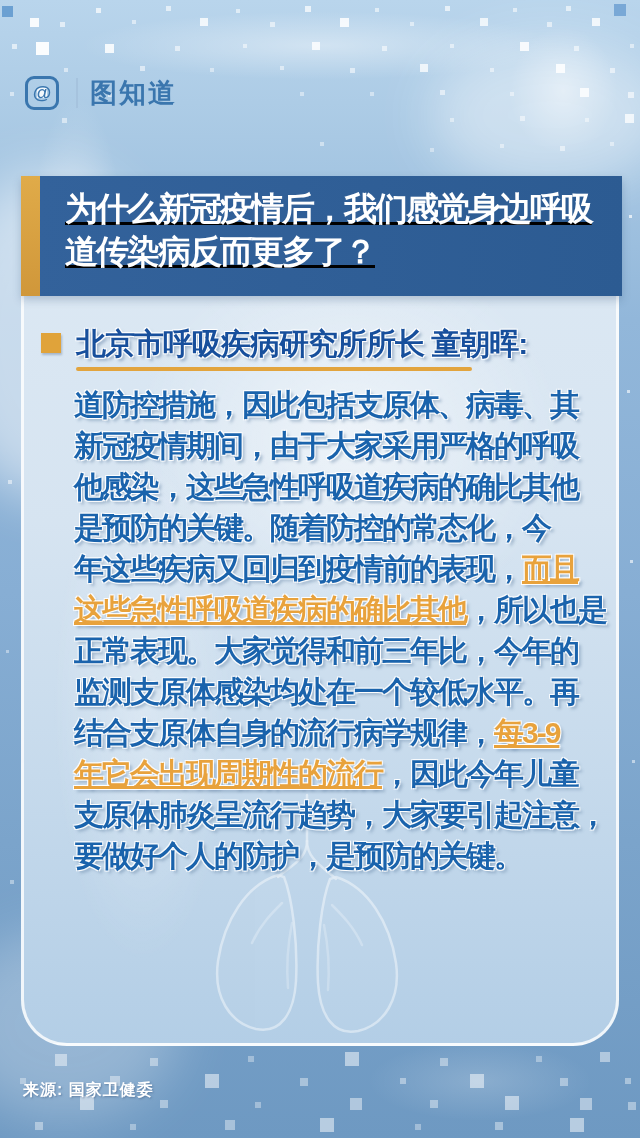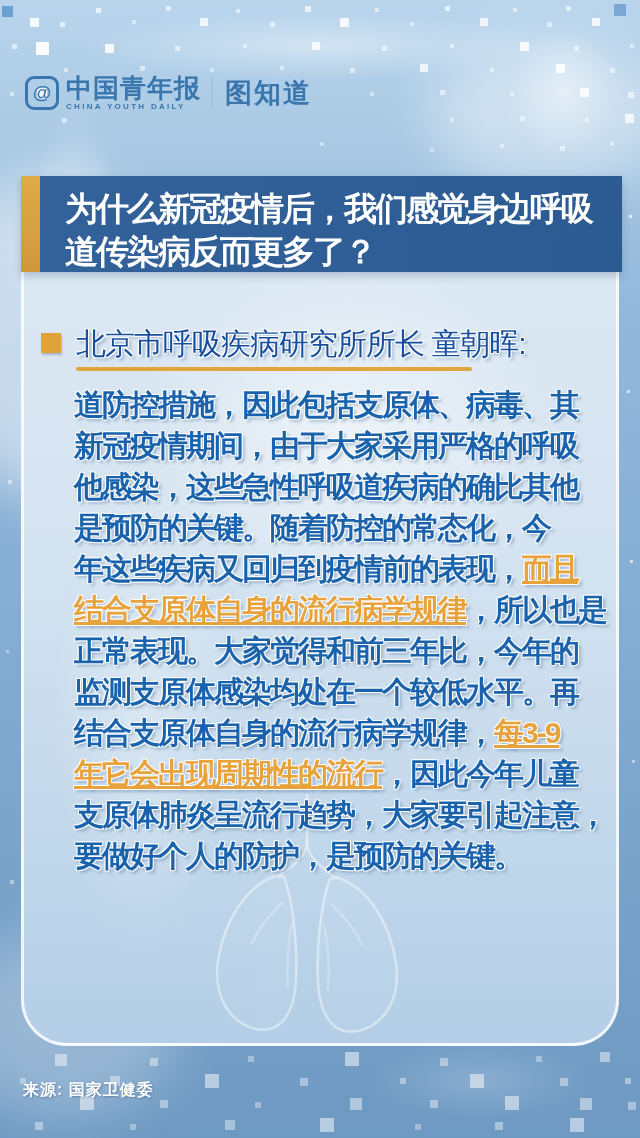--- a/index.html
+++ b/index.html
@@ -31,30 +31,30 @@
     border:3px solid rgba(255,255,255,.8);border-top:none;box-sizing:border-box;
     border-radius:8px 8px 46px 46px;
     background:
       radial-gradient(closest-side at 55% 28%, rgba(255,255,255,.55), rgba(255,255,255,0) 80%),
       radial-gradient(closest-side at 20% 60%, rgba(255,255,255,.3), rgba(255,255,255,0) 75%),
       linear-gradient(180deg,#dde9f4 0%,#d6e4f1 38%,#c6daec 68%,#b3cee6 100%);
   }
   .lungs{position:absolute;left:118px;top:588px;opacity:.55;}
 
   
-  .banner{position:absolute;left:21px;top:176px;width:601px;height:96px;display:flex;
-    box-shadow:0 4px 8px rgba(40,70,110,.25);}
+  .banner{position:absolute;left:21px;top:176px;width:601px;height:120px;display:flex;
+    box-shadow:0 4px 8px rgba(40,70,110,.25);text-decoration:underline;}
   .banner-accent{width:19px;background:linear-gradient(180deg,#e0ab49,#d0973a);}
   .banner-main{flex:1;background:linear-gradient(94deg,#33629b,#2c5b92);padding:11px 0 0 25px;}
   .headline{font-size:33px;line-height:43px;font-weight:bold;color:#ffffff;letter-spacing:-2px;white-space:nowrap;}
 
   
   .attr-bullet{position:absolute;left:41px;top:333px;width:20px;height:20px;background:#e0a33a;
     box-shadow:1px 2px 2px rgba(90,110,140,.4);}
-  .attribution{position:absolute;left:76px;top:324px;font-size:30px;font-weight:normal;color:#174f9c;
+  .attribution{position:absolute;left:76px;top:324px;font-size:30px;font-weight:bold;color:#174f9c;
     letter-spacing:-1px;white-space:nowrap;
     text-shadow:-1px -1px 0 rgba(255,255,255,.9),1px -1px 0 rgba(255,255,255,.9),
       -1px 1px 0 rgba(255,255,255,.9),1px 1px 0 rgba(255,255,255,.9),3px 3px 3px rgba(100,130,165,.5);}
   .attr-underline{position:absolute;left:76px;top:367px;width:396px;height:4px;background:#e2a43e;border-radius:2px;}
 
   
   .quote-body{position:absolute;left:74px;top:384px;}
   .q-line{height:41px;line-height:41px;font-size:30px;font-weight:bold;color:#1a63ac;
     letter-spacing:-2px;white-space:nowrap;
     text-shadow:-1px -1px 0 rgba(255,255,255,.85),1px -1px 0 rgba(255,255,255,.85),
@@ -170,24 +170,20 @@
       <div class="px-square" style="left: 320px; top: 1118px; width: 14px; height: 14px; background: rgb(255, 255, 255); opacity: 0.5;"></div>
       <div class="px-square" style="left: 415px; top: 1124px; width: 6px; height: 6px; background: rgb(255, 255, 255); opacity: 0.35;"></div>
       <div class="px-square" style="left: 495px; top: 1122px; width: 8px; height: 8px; background: rgb(255, 255, 255); opacity: 0.4;"></div>
       <div class="px-square" style="left: 570px; top: 1118px; width: 14px; height: 14px; background: rgb(255, 255, 255); opacity: 0.5;"></div>
     </div>
 
   <div class="brand">
     <div class="at-badge">
         <span>@</span>
       </div>
-    <div>
-      <div class="brand-cn">中国青年报</div>
-      <div class="brand-en">CHINA YOUTH DAILY</div>
-    </div>
     <div class="brand-divider"></div>
     <div class="brand-column">图知道</div>
   </div>
 
   <div class="card">
     <svg class="lungs" width="330" height="250" viewBox="0 0 330 250">
       <g fill="rgba(255,255,255,0.07)" stroke="rgba(255,255,255,0.8)" stroke-width="2.5" stroke-linecap="round">
         <path d="M165,2 L165,48" fill="none"></path>
         <path d="M165,48 C165,66 150,72 136,84" fill="none"></path>
         <path d="M165,48 C165,66 181,74 194,86" fill="none"></path>
@@ -212,21 +208,21 @@
   <div class="attr-bullet"></div>
   <div class="attribution">北京市呼吸疾病研究所所长 童朝晖:</div>
   <div class="attr-underline"></div>
 
   <div class="quote-body" id="quote-lines">
       <div class="q-line"><span>道防控措施，因此包括支原体、病毒、其</span></div>
       <div class="q-line"><span>新冠疫情期间，由于大家采用严格的呼吸</span></div>
       <div class="q-line"><span>他感染，这些急性呼吸道疾病的确比其他</span></div>
       <div class="q-line"><span>是预防的关键。随着防控的常态化，今</span></div>
       <div class="q-line"><span>年这些疾病又回归到疫情前的表现，</span><span class="hl">而且</span></div>
-      <div class="q-line"><span class="hl">结合支原体自身的流行病学规律</span><span>，所以也是</span></div>
+      <div class="q-line"><span class="hl">这些急性呼吸道疾病的确比其他</span><span>，所以也是</span></div>
       <div class="q-line"><span>正常表现。大家觉得和前三年比，今年的</span></div>
       <div class="q-line"><span>监测支原体感染均处在一个较低水平。再</span></div>
       <div class="q-line"><span>结合支原体自身的流行病学规律，</span><span class="hl">每3-9</span></div>
       <div class="q-line"><span class="hl">年它会出现周期性的流行</span><span>，因此今年儿童</span></div>
       <div class="q-line"><span>支原体肺炎呈流行趋势，大家要引起注意，</span></div>
       <div class="q-line"><span>要做好个人的防护，是预防的关键。</span></div>
     </div>
 
   <div class="footer-source">来源: 国家卫健委</div>
 </div>

